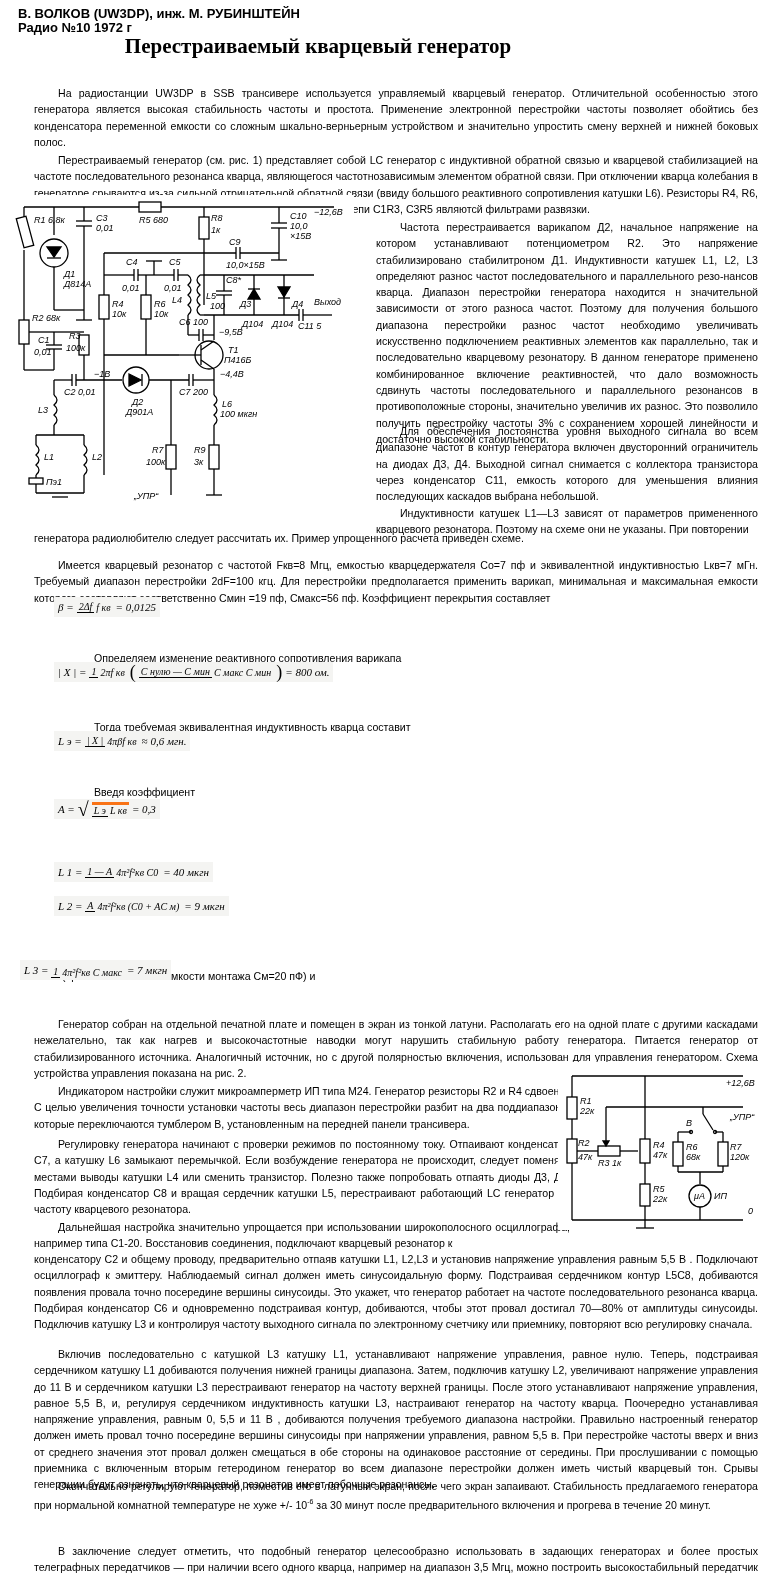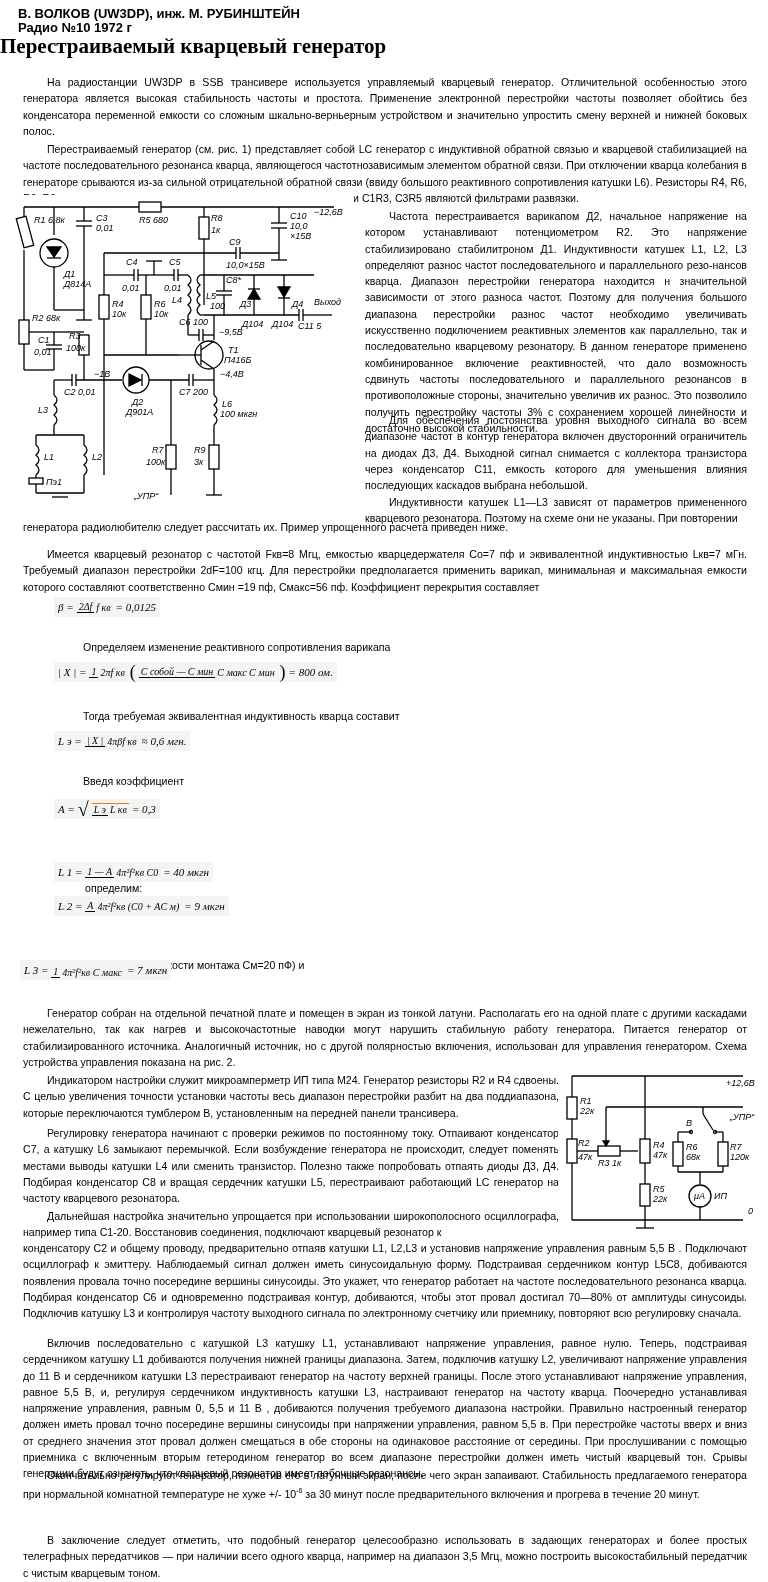--- a/index.html
+++ b/index.html
@@ -1,22 +1,22 @@
 <!DOCTYPE html>
 <html><head>
 <meta charset="utf-8">
 <style>
   html, body { margin:0; padding:0; background:#ffffff; }
   body { width:768px; height:1582px; position:relative; overflow:hidden;
          font-family:"Liberation Sans", sans-serif; color:#000; font-size:10.6px; line-height:16.3px; }
   .abs { position:absolute; }
   .byline { left:18px; top:7px; font-weight:bold; font-size:13px; line-height:14px; }
-  .title { left:0; width:636px; top:33px; font-family:"Liberation Serif", serif;
+  .title { left:0; width:636px; top:33px; text-align:center; font-family:"Liberation Serif", serif;
            font-weight:bold; font-size:21px; line-height:26px; }
-  .para { text-align:justify; text-indent:24px; margin:5px; }
+  .para { text-align:justify; text-indent:24px; margin:16px; }
   .para.noindent { text-indent:0; }
   .formula { font-family:"Liberation Serif", serif; font-style:italic; font-size:11px; background:#f4f4f2;
              padding:2px 4px; display:inline-flex; align-items:center; gap:3px; white-space:nowrap; }
   .frac { display:inline-flex; align-items:center; font-size:10px; line-height:11px; vertical-align:middle; }
   .frac .num { border-bottom:1px solid #000; padding:0 2px; }
   .frac .den { padding:0 2px; }
   .fig { background:#fff; }
   svg text { font-family:"Liberation Sans", sans-serif; font-style:italic; font-size:9px; fill:#000; }
   .sup { font-size:7px; vertical-align:super; }
 </style>
@@ -243,21 +243,21 @@
     <text x="180" y="258">R9</text>
     <text x="180" y="270">3к</text>
     <text x="120" y="304">„УПР“</text>
   </g>
 </svg>
 </div>
 
 <p class="abs para" style="left:360px;width:382px;top:203px;">Частота перестраивается варикапом Д2, начальное напряжение на котором устанавливают потенциометром R2. Это напряжение стабилизировано стабилитроном Д1. Индуктивности катушек L1, L2, L3 определяют разнос частот последовательного и параллельного резо-нансов кварца. Диапазон перестройки генератора находится н значительной зависимости от этого разноса частот. Поэтому для получения большого диапазона перестройки разнос частот необходимо увеличивать искусственно подключением реактивных элементов как параллельно, так и последовательно кварцевому резонатору. В данном генераторе применено комбинированное включение реактивностей, что дало возможность сдвинуть частоты последовательного и параллельного резонансов в противоположные стороны, значительно увеличив их разнос. Это позволило получить перестройку частоты 3% с сохранением хорошей линейности и достаточно высокой стабильности.</p>
 <p class="abs para" style="left:360px;width:382px;top:407px;">Для обеспечения постоянства уровня выходного сигнала во всем диапазоне частот в контур генератора включен двусторонний ограничитель на диодах Д3, Д4. Выходной сигнал снимается с коллектора транзистора через конденсатор C11, емкость которого для уменьшения влияния последующих каскадов выбрана небольшой.</p>
 <p class="abs para" style="left:360px;width:382px;top:489px;">Индуктивности катушек L1—L3 зависят от параметров примененного кварцевого резонатора. Поэтому на схеме они не указаны. При повторении</p>
-<p class="abs para noindent" style="left:18px;width:724px;top:514px;">генератора радиолюбителю следует рассчитать их. Пример упрощенного расчета приведен ниже.</p>
+<p class="abs para noindent" style="left:18px;width:724px;top:514px;">генератора радиолюбителю следует рассчитать их. Пример упрощенного расчета приведен схеме.</p>
 
 <p class="abs para" style="left:18px;width:724px;top:541px;">Имеется кварцевый резонатор с частотой Fкв=8 Мгц, емкостью кварцедержателя Co=7 пф и эквивалентной индуктивностью Lкв=7 мГн. Требуемый диапазон перестройки 2dF=100 кгц. Для перестройки предполагается применить варикап, минимальная и максимальная емкости которого составляют соответственно Смин =19 пф, Смакс=56 пф. Коэффициент перекрытия составляет</p>
 
 <div class="abs formula" style="left:54px;top:597px;">
   <span>β =</span>
   <span class="frac">
       <span class="num">2Δf</span>
       <span class="den">f кв</span>
     </span>
   <span>= 0,0125</span>
@@ -265,42 +265,42 @@
 <div class="abs para noindent" style="left:78px;top:634px;">Определяем изменение реактивного сопротивления варикапа</div>
 
 <div class="abs formula" style="left:54px;top:662px;">
   <span>| X | =</span>
   <span class="frac">
       <span class="num">1</span>
       <span class="den">2πf кв</span>
     </span>
   <span style="font-size:18px;font-style:normal;">(</span>
   <span class="frac">
-      <span class="num">C собой — C мин</span>
+      <span class="num">C нулю — C мин</span>
       <span class="den">C макс C мин</span>
     </span>
   <span style="font-size:18px;font-style:normal;">)</span>
   <span>= 800 ом.</span>
 </div>
 <div class="abs para noindent" style="left:78px;top:703px;">Тогда требуемая эквивалентная индуктивность кварца составит</div>
 
 <div class="abs formula" style="left:54px;top:731px;">
   <span>L э =</span>
   <span class="frac">
       <span class="num">| X |</span>
       <span class="den">4πβf кв</span>
     </span>
   <span>≈ 0,6 мгн.</span>
 </div>
 <div class="abs para noindent" style="left:78px;top:768px;">Введя коэффициент</div>
 
 <div class="abs formula" style="left:54px;top:799px;">
   <span>A =</span>
   <span style="font-size:20px;font-style:normal;">√</span>
-  <span class="frac" style="border-top:1px solid #f97316;">
+  <span class="frac" style="border-top:3px solid #f97316;">
       <span class="num">L э</span>
       <span class="den">L кв</span>
     </span>
   <span>= 0,3</span>
 </div>
 <div class="abs para noindent" style="left:80px;top:875px;">определим:</div>
 
 <div class="abs formula" style="left:54px;top:862px;">
   <span>L 1 =</span>
   <span class="frac">

